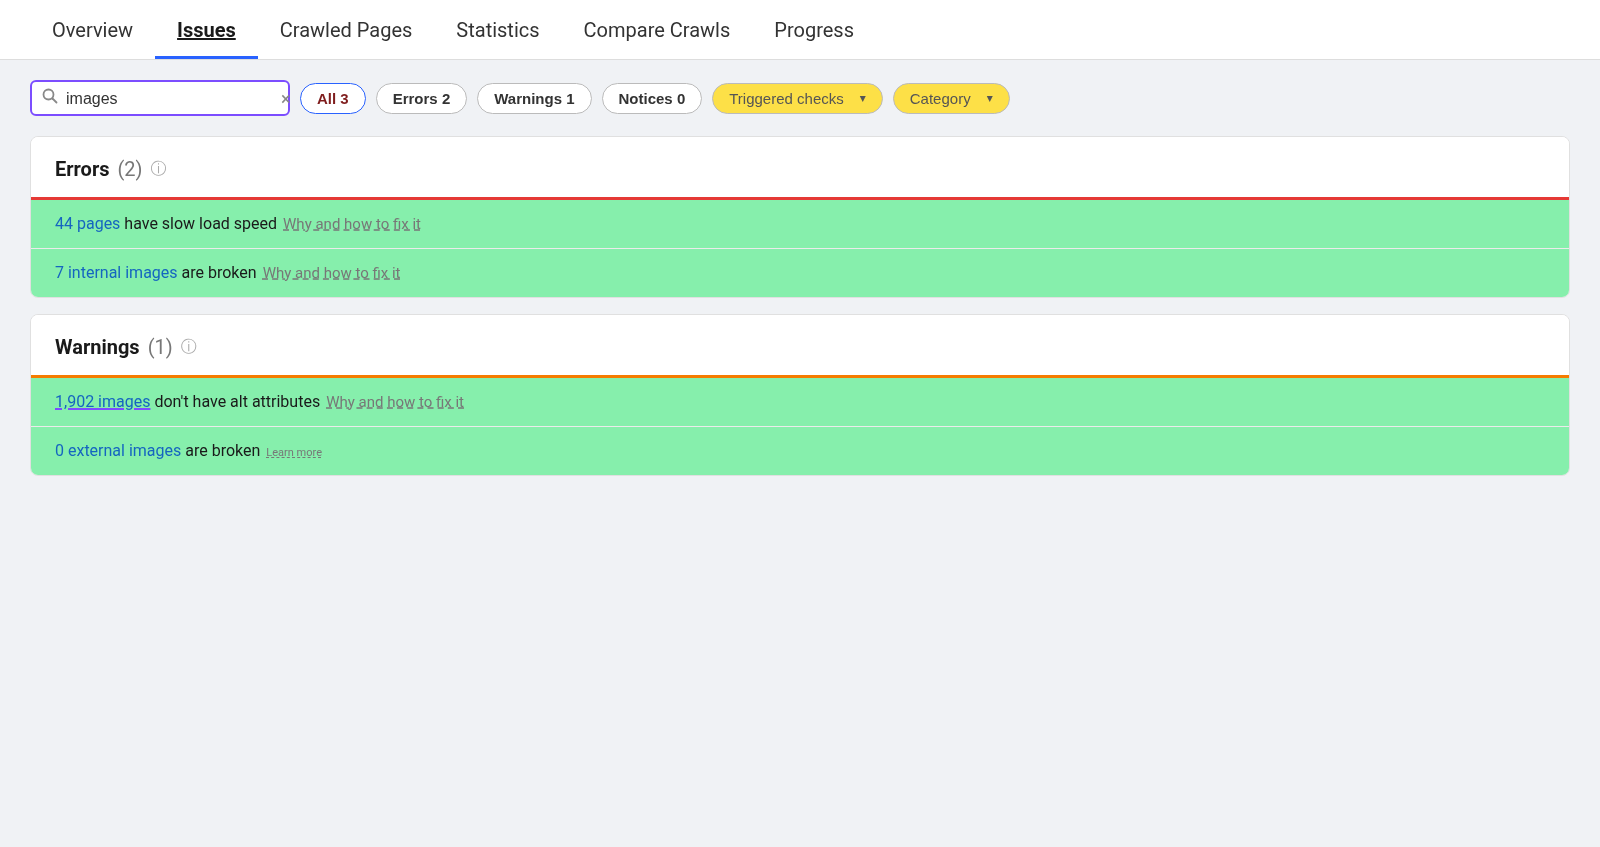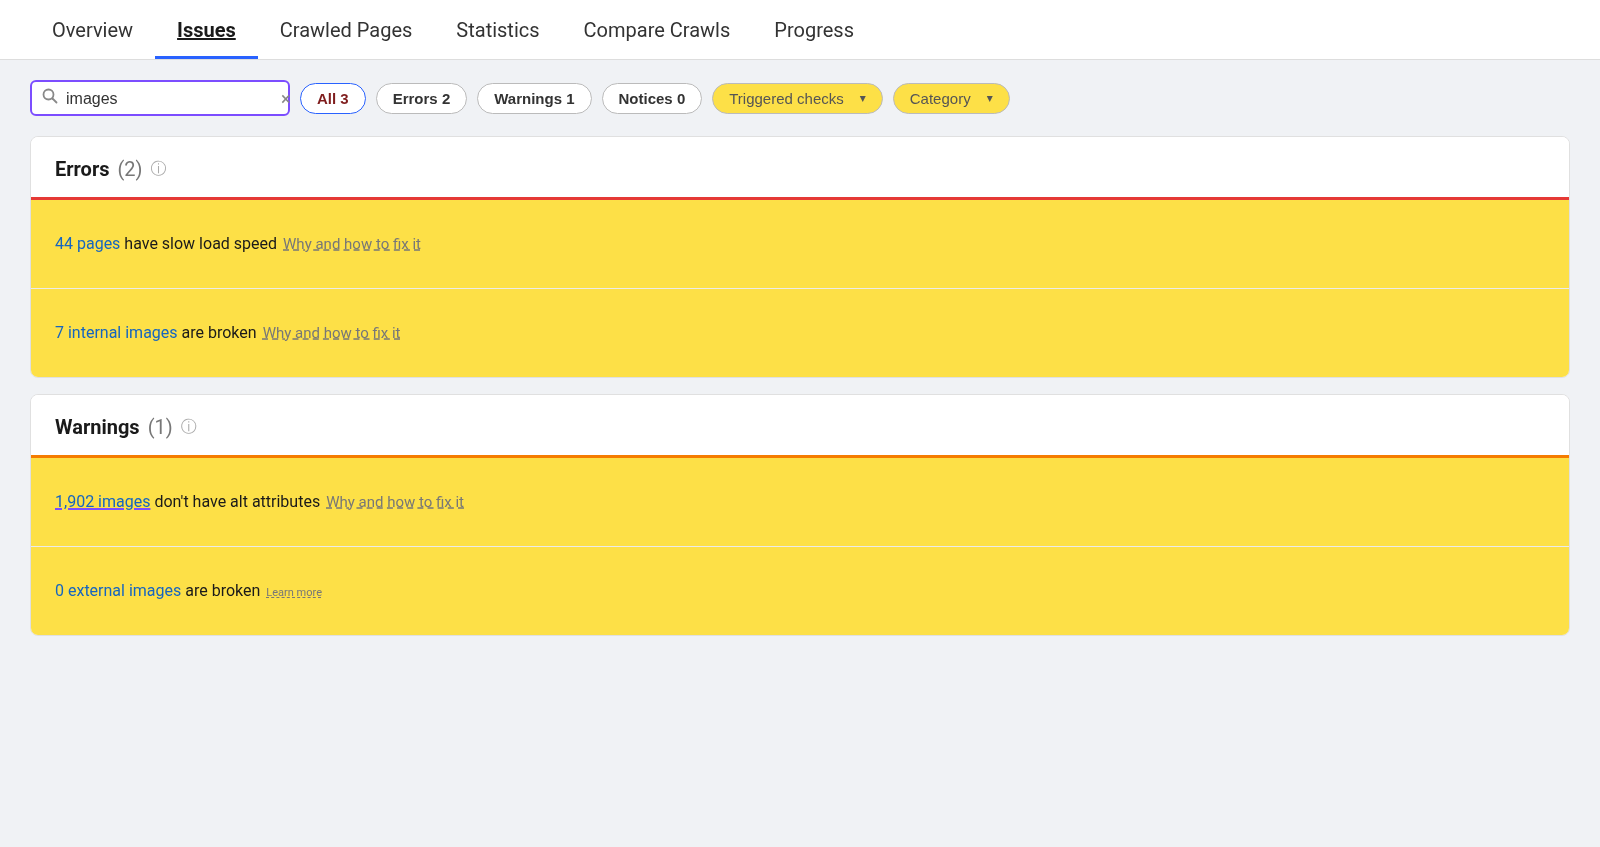--- a/index.html
+++ b/index.html
@@ -146,25 +146,25 @@
     }
 
     .group-divider {
       height: 3px;
       width: 100%;
     }
     .group-divider.error { background: #e53935; }
     .group-divider.warning { background: #f57c00; }
 
     .issue-item {
-      padding: 32px 24px;
+      padding: 12px 24px;
       border-bottom: 1px solid #ebebeb;
       font-size: 16px;
       line-height: 1.5;
-      background: #fde047;
+      background: #86efac;
     }
     .issue-item:last-child {
       border-bottom: none;
     }
 
     .issue-link {
       color: #1565c0;
       text-decoration: none;
       font-weight: 400;
     }

